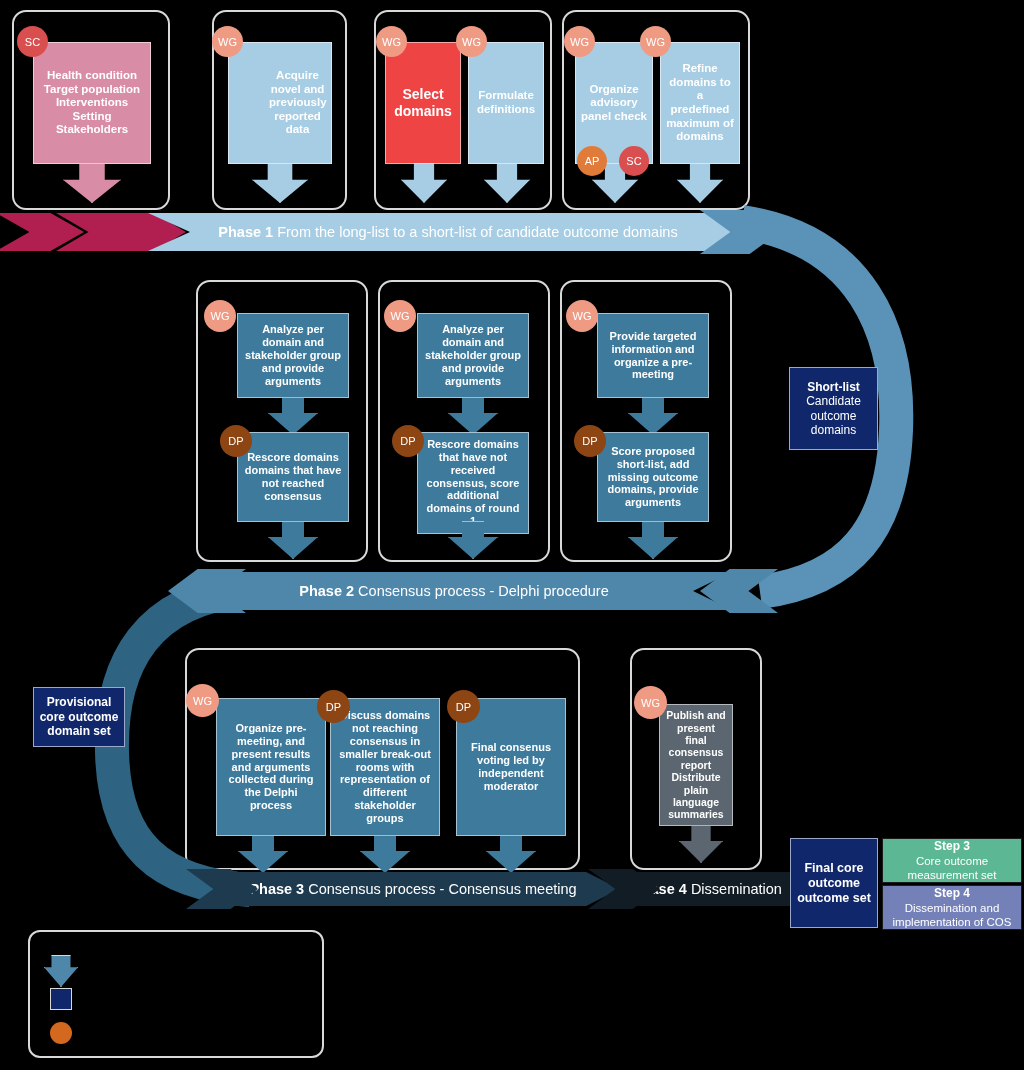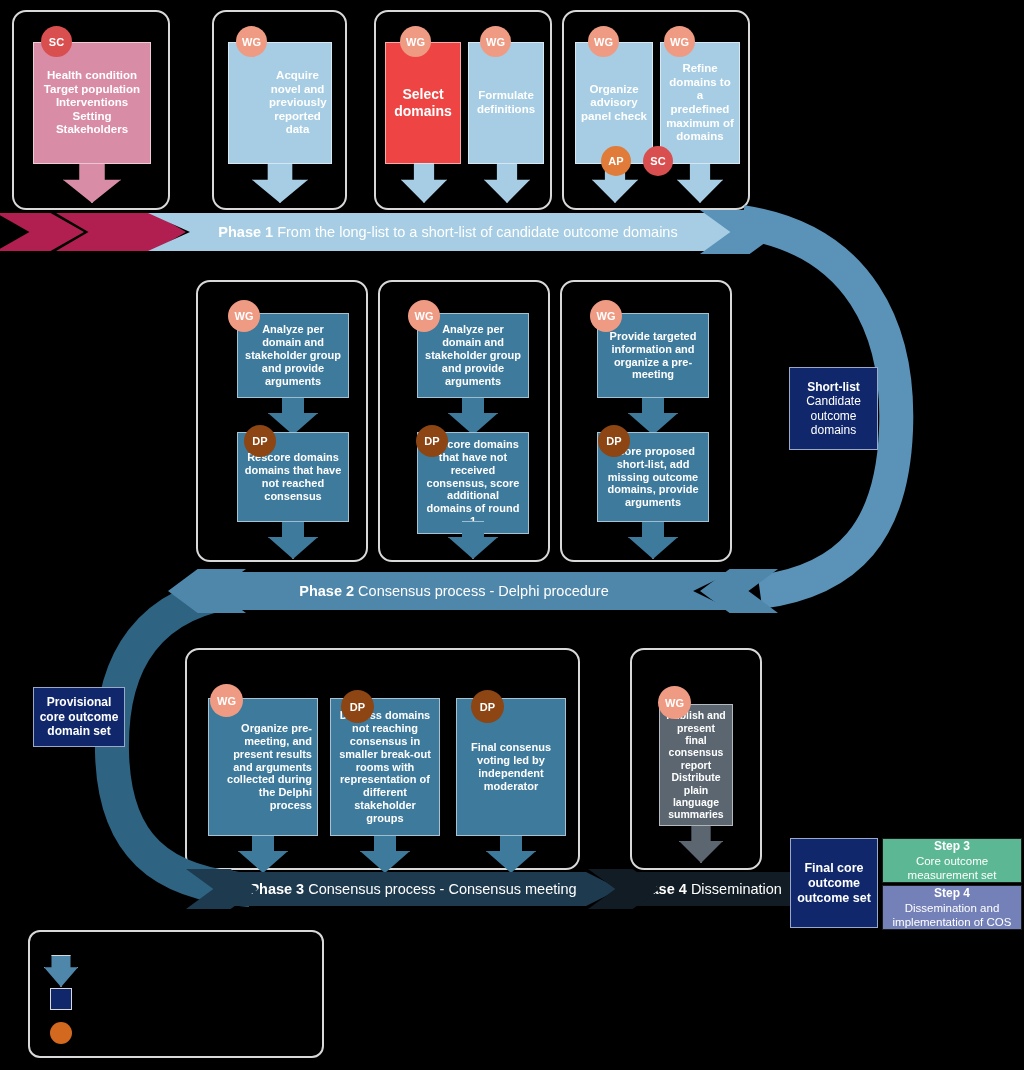--- a/index.html
+++ b/index.html
@@ -41,23 +41,22 @@
     border:1px solid rgba(255,255,255,0.5);
     clip-path: polygon(28% 0%, 72% 0%, 72% 42%, 100% 42%, 50% 100%, 0% 42%, 28% 42%);
   }
 
   
   .badge {
     position:absolute;
     border-radius:50%;
     color:#fff;
     display:flex; align-items:center; justify-content:center;
-    font-size:11px; font-weight:bold;
+    font-size:11px; font-weight:normal;
     z-index:6;
-    margin-left:24px;
   }
 
   
   .navy {
     position:absolute;
     background:#10276b;
     border:1px solid #9aa8c9;
     color:#fff;
     display:flex; align-items:center; justify-content:center;
     text-align:center;
@@ -232,21 +231,21 @@
               clip-path:polygon(38% 0%, 100% 0%, 62% 50%, 100% 100%, 38% 100%, 0% 50%);"></div>
   <div style="position:absolute; left:700px; top:569px; width:78px; height:44px; background:#4f87ab; z-index:5;
               clip-path:polygon(38% 0%, 100% 0%, 62% 50%, 100% 100%, 38% 100%, 0% 50%);"></div>
 
   <div class="navy" style="left:33px; top:687px; width:92px; height:60px; font-size:12px; font-weight:bold;">
     <span>Provisional core outcome domain set</span>
   </div>
 
   <div class="group" style="left:185px; top:648px; width:395px; height:222px;"></div>
 
-  <div class="pbox" style="left:208px; top:698px; width:110px; height:138px; background:#3d7a9c; font-size:11px;text-align:right;">
+  <div class="pbox" style="left:216px; top:698px; width:110px; height:138px; background:#3d7a9c; font-size:11px;">
     <span class="txt">Organize pre-meeting, and present results and arguments collected during the Delphi process</span>
   </div>
   <div class="tail" style="left:238px; top:835px; width:50px; height:38px; background:#3d7a9c;"></div>
   <div class="badge" style="left:186px; top:684px; width:33px; height:33px; background:#ef9b84;">WG</div>
 
   <div class="pbox" style="left:330px; top:698px; width:110px; height:138px; background:#3d7a9c; font-size:11px;">
     <span class="txt">Discuss domains not reaching consensus in smaller break-out rooms with representation of different stakeholder groups</span>
   </div>
   <div class="tail" style="left:360px; top:835px; width:50px; height:38px; background:#3d7a9c;"></div>
   <div class="badge" style="left:317px; top:690px; width:33px; height:33px; background:#8c4513;">DP</div>

